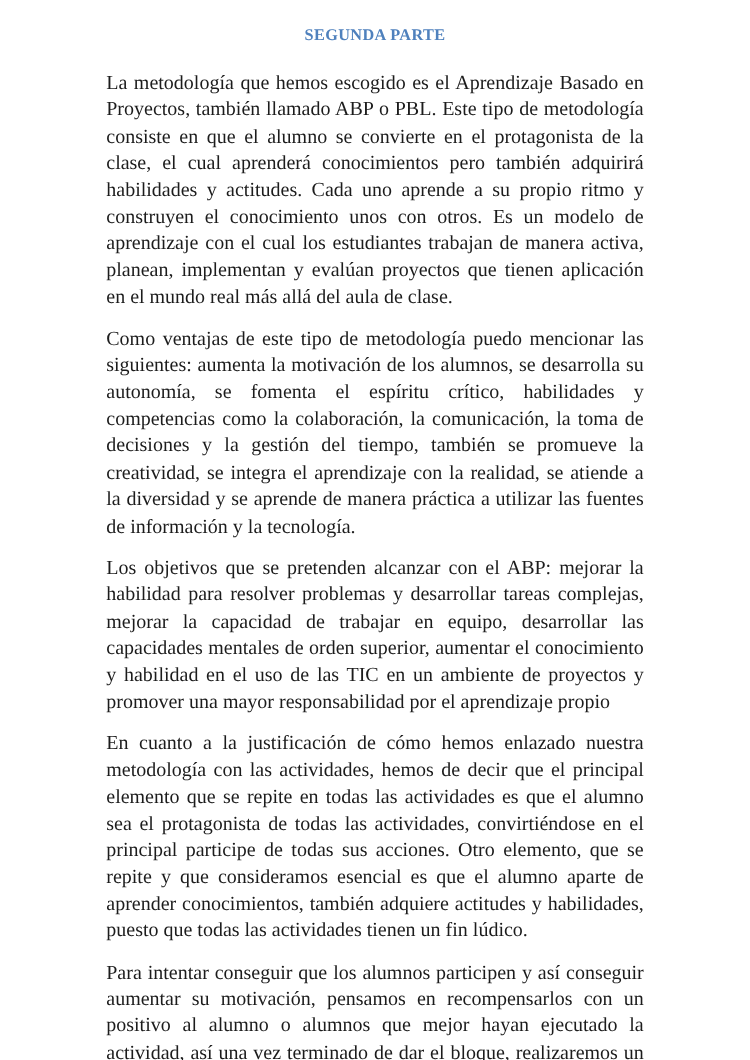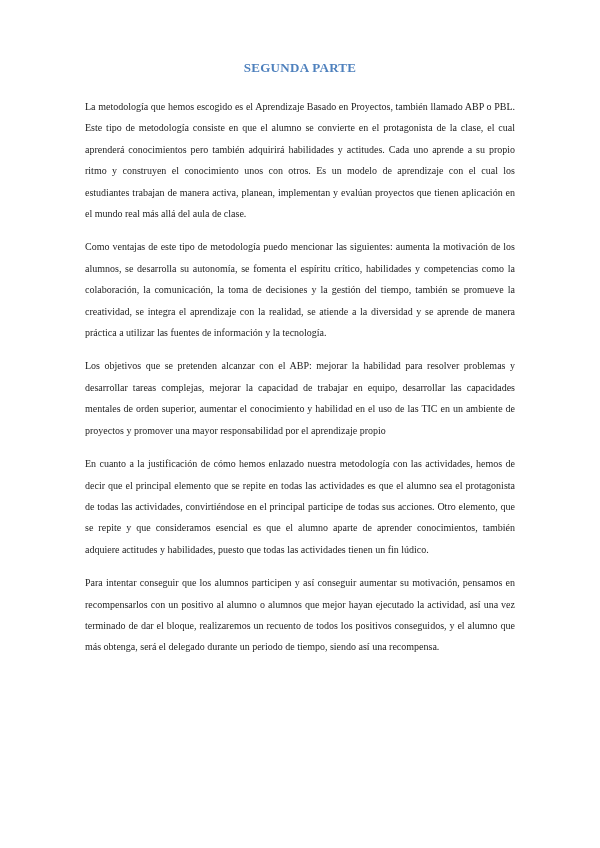--- a/index.html
+++ b/index.html
@@ -6,34 +6,34 @@
     margin: 0;
     padding: 0;
     background: #ffffff;
   }
   .page {
     position: relative;
     width: 600px;
     height: 848px;
     background: #ffffff;
     box-sizing: border-box;
-    padding: 60px 85px 0 85px;
+    padding: 20px 85px 0 85px;
     font-family: "Liberation Serif", "DejaVu Serif", serif;
     color: #1c1c1c;
     overflow: hidden;
   }
   .doc-title {
     font-size: 13px;
     font-weight: bold;
     text-align: center;
     margin: 0 0 20px 0;
     letter-spacing: 0.3px;
   }
   .para {
-    font-size: 10px;
+    font-size: 16px;
     line-height: 21.4px;
     text-align: justify;
     margin: 0 0 12px 0;
   }
   .para b {
     font-weight: normal;
   }
 </style>
 </head>
 <body>

